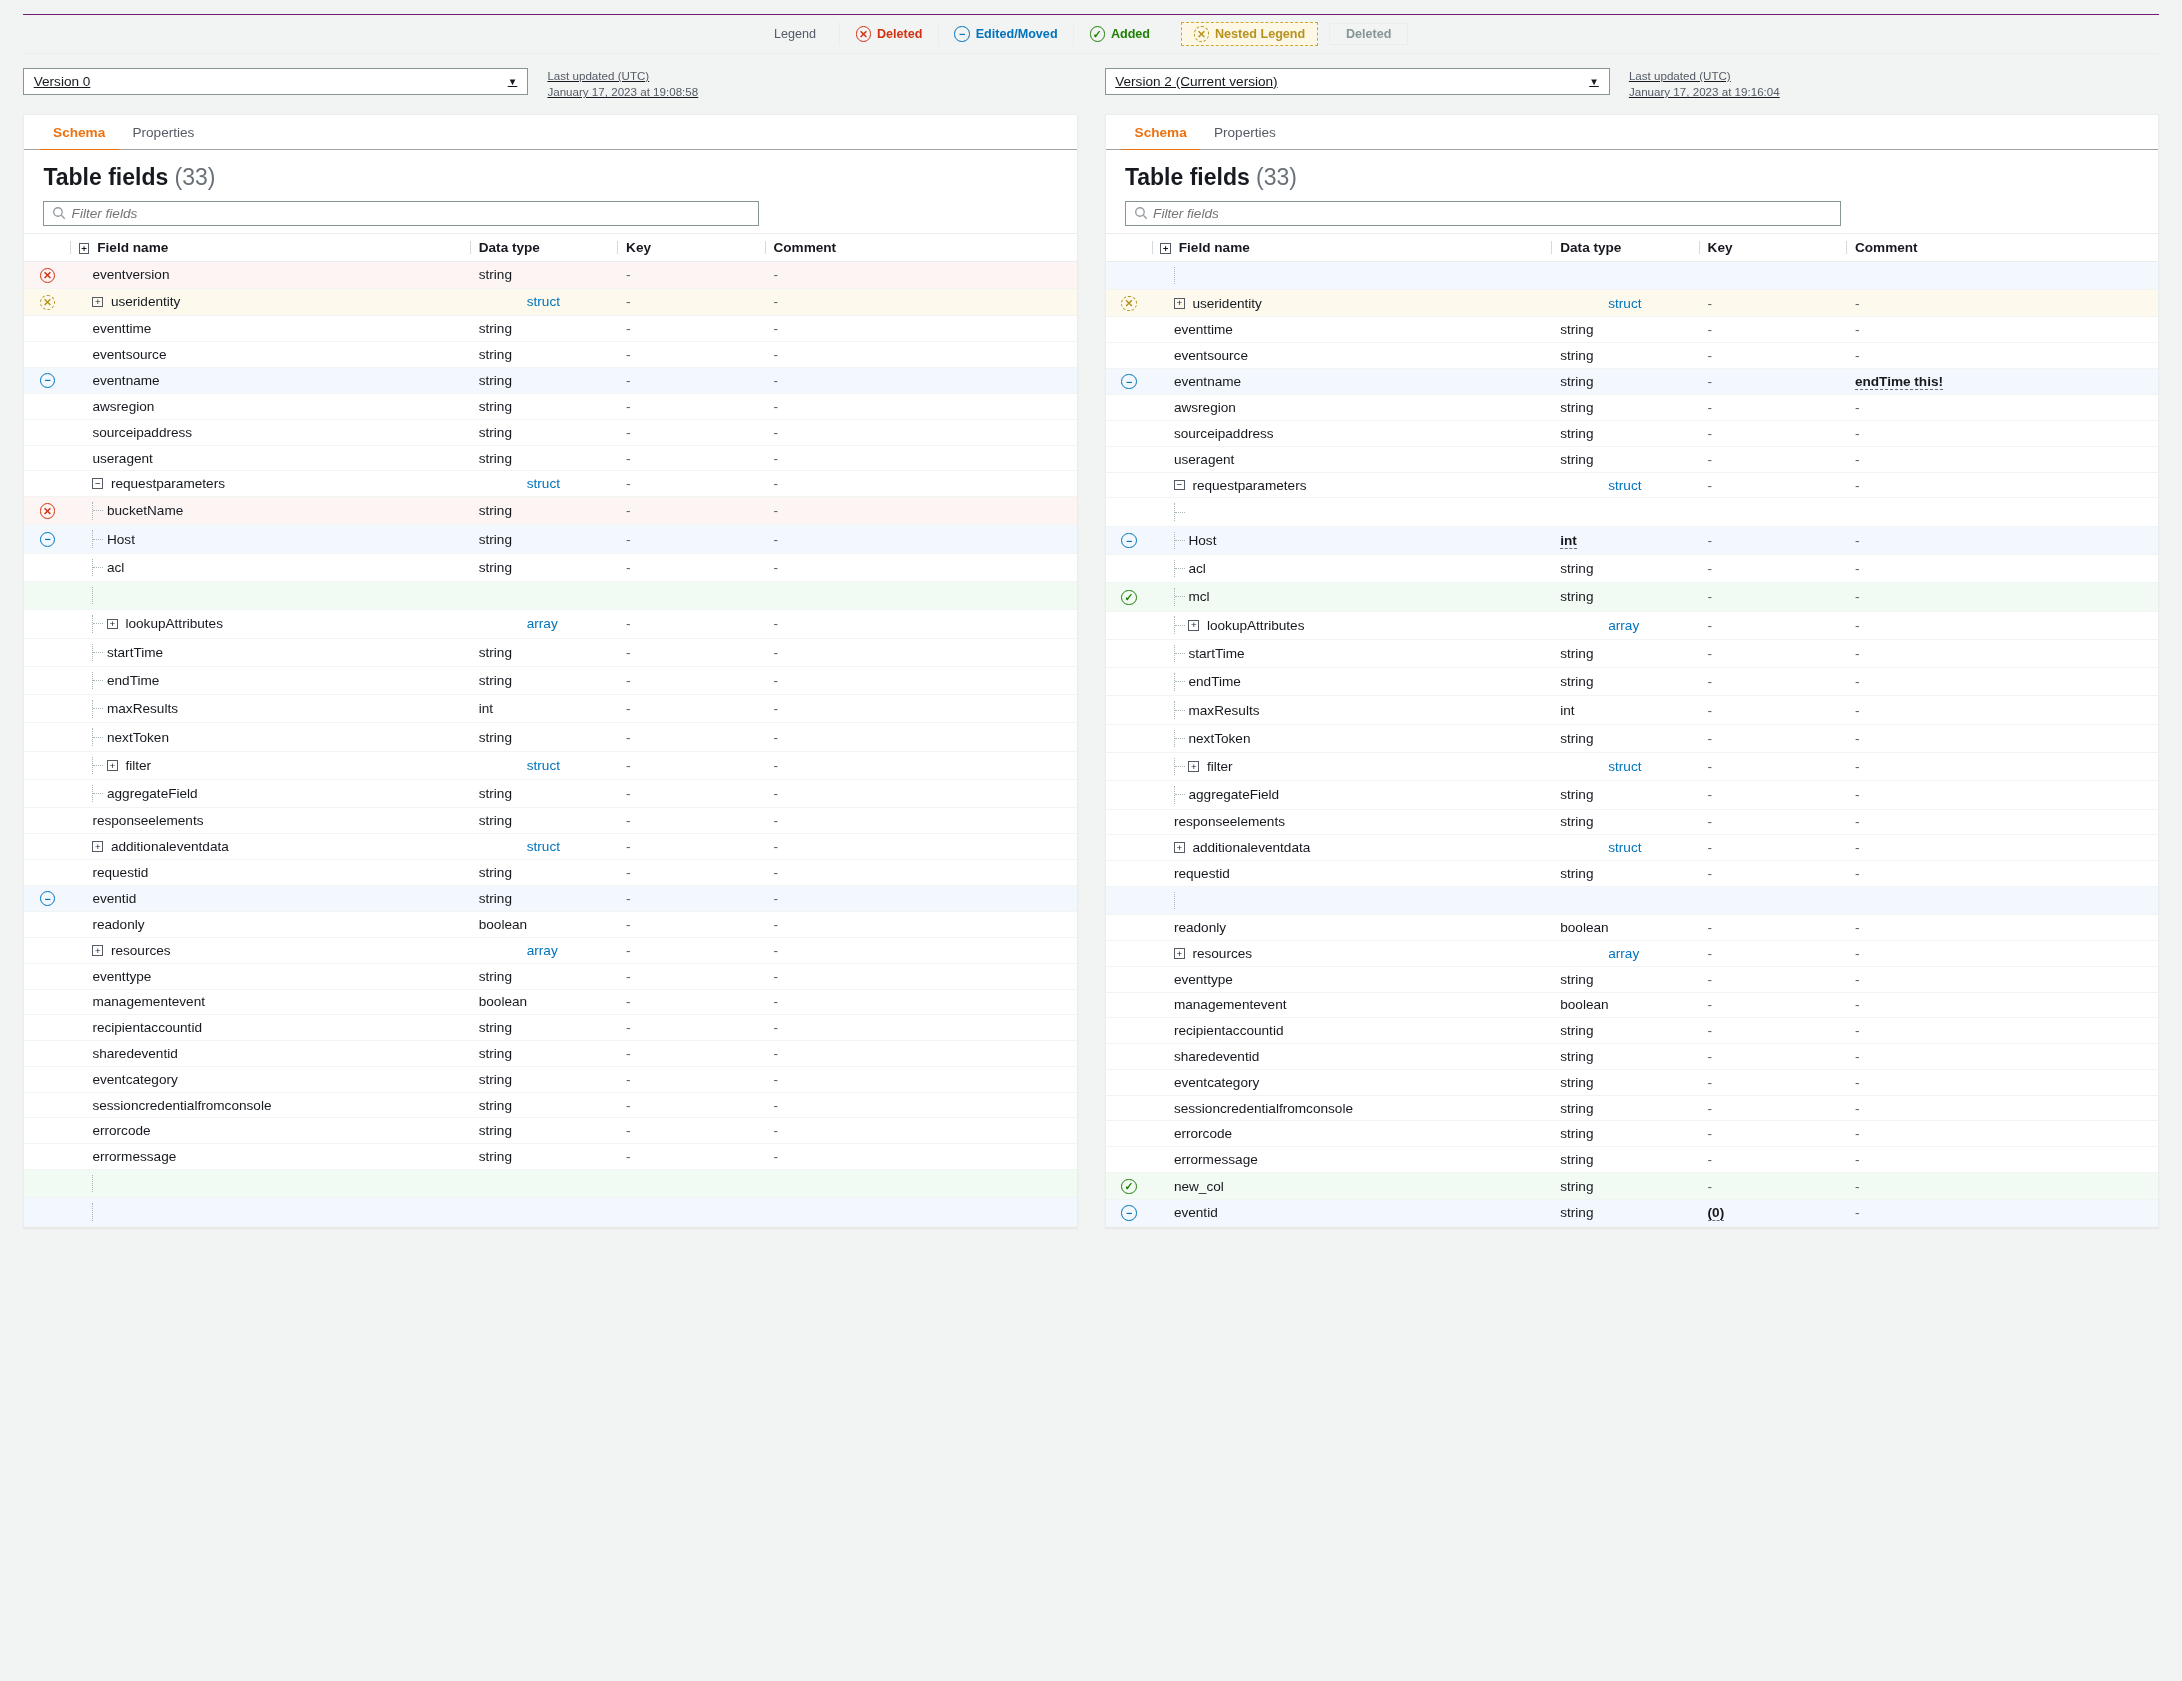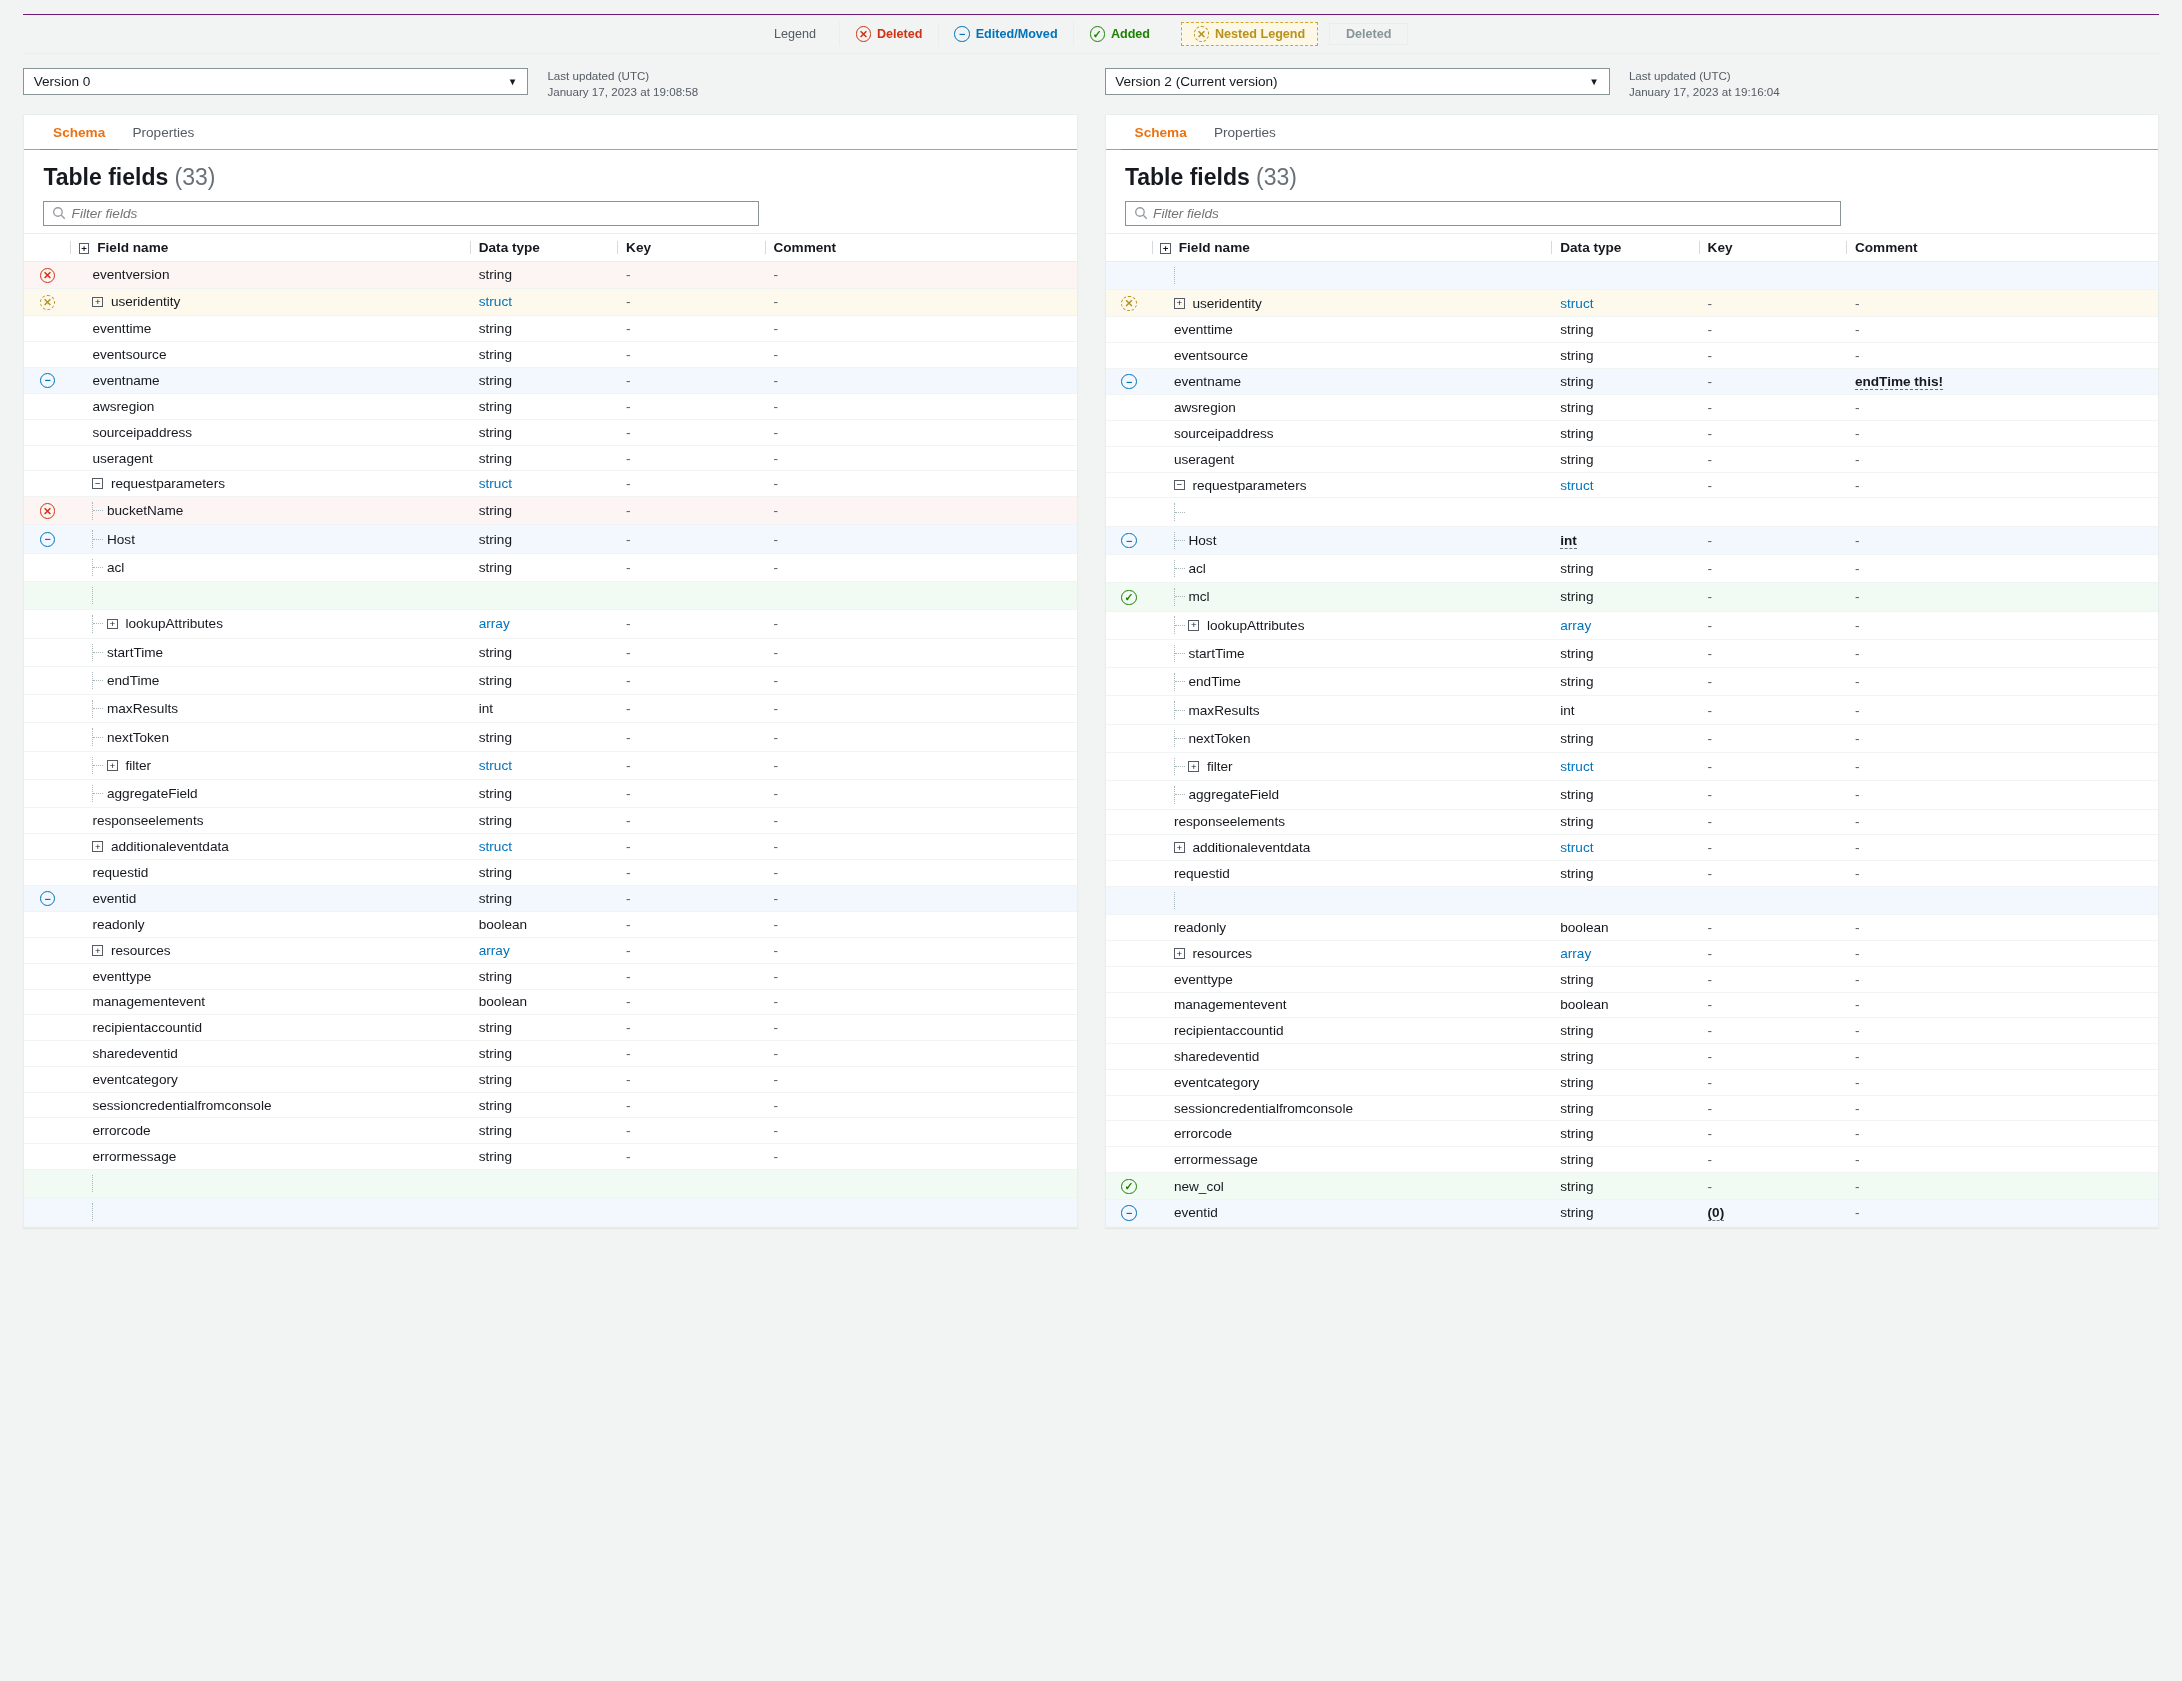--- a/index.html
+++ b/index.html
@@ -12,21 +12,21 @@
 .btn-primary { background: #ec7211; border-color: #ec7211; color: #fff; font-weight: 700; }
 .btn-icon { padding: 3.9px 9.7px; }
 .legend-bar { display: flex; justify-content: center; align-items: center; gap: 0; border-top: 1px solid #701a75; border-bottom: 1px solid #eaeded; padding: 7.8px 0; }
 .legend-label { font-size: 12.6px; color: #545b64; margin-right: 23px; }
 .legend-item { display: inline-flex; align-items: center; gap: 5.8px; font-size: 12.6px; font-weight: 700; padding: 3.9px 15.5px; border-left: 1px solid #eaeded; }
 .legend-item:first-of-type { border-left: none; }
 .legend-nested { background: #fdf8e5; border: 1px dashed #d4a72c; padding: 2.9px 11.6px; margin-left: 15.5px; }
 .legend-muted { color: #879596; border: 1px solid #eaeded; padding: 2.9px 15.5px; margin-left: 11.6px; }
 .panels { display: flex; gap: 27px; margin-top: 13.6px; }
 .panel-col { flex: 1; min-width: 0; }
-.version-row { display: flex; align-items: flex-start; gap: 19.4px; margin-bottom: 13.6px; }
+.version-row { display: flex; align-items: flex-start; gap: 19.4px; margin-bottom: 13.6px; text-decoration: underline; }
 .select { flex: 0 0 505px; border: 1px solid #879596; background: #fff; padding: 4.9px 9.7px; display: flex; justify-content: space-between; align-items: center; font-size: 13.6px; cursor: pointer; }
 .meta { font-size: 11.6px; color: #545b64; line-height: 1.4; }
 .panel { background: #fff; border: 1px solid #eaeded; box-shadow: 0 1px 1px rgba(0,0,0,.05); }
 .tabs { display: flex; border-bottom: 1px solid #a3a3a3; padding: 0 15.5px; }
 .tab { padding: 9.7px 13.6px; font-size: 13.6px; color: #545b64; cursor: pointer; }
 .tab.active { color: #ec7211; font-weight: 700; border-bottom: 1.9px solid #ec7211; margin-bottom: -1px; }
 .table-fields-head { padding: 13.6px 19.4px 9.7px; font-size: 23px; }
 .count { color: #687078; font-weight: 400; }
 .filter-box { margin: 0 19.4px 7.8px; border: 1px solid #879596; display: flex; align-items: center; padding: 3.9px 7.8px; width: 68%; }
 .filter-box input { border: none; outline: none; flex: 1; font-size: 13.6px; font-style: italic; color: #c2410c; }
@@ -39,21 +39,21 @@
 .col-name { width: 38%; }
 .col-type { width: 14%; }
 .col-key { width: 14%; }
 .col-comment { }
 tr.deleted { background: #fdf4f4; }
 tr.edited { background: #f2f8fd; }
 tr.added { background: #f2faf4; }
 tr.nested { background: #fdfaed; }
 tr.blank-green { background: #f2faf4; height: 27px; }
 tr.blank-blue { background: #f2f8fd; height: 27px; }
-.type-link { color: #0073bb; }
+.type-link { color: #0073bb; margin-left: 48px; }
 .dash { color: #545b64; }
 .edited-comment { border-bottom: 1px dashed #687078; font-weight: 700; }
 .key-edited { border-bottom: 1px dashed #687078; font-weight: 700; }
 .field-name-cell { display: flex; align-items: center; }
 .indent-line { display: inline-block; border-left: 1px dotted #aab7b8; height: 17.5px; margin-right: 0; }
 .indent-spacer { display: inline-block; width: 13.6px; }
 .expand-box { border: 1px solid #545b64; width: 10.7px; height: 10.7px; display: inline-flex; align-items: center; justify-content: center; font-size: 9.7px; line-height: 1; margin-right: 7.8px; cursor: pointer; flex-shrink: 0; }
 .hdr-expand { border: 1px solid #545b64; width: 10.7px; height: 10.7px; display: inline-flex; align-items: center; justify-content: center; font-size: 9.7px; margin-right: 7.8px; }
 .status-icon { display: inline-flex; width: 15.5px; height: 15.5px; border-radius: 50%; align-items: center; justify-content: center; font-size: 10.7px; font-weight: 700; }
 .ic-del { border: 1.5px solid #d13212; color: #d13212; }

